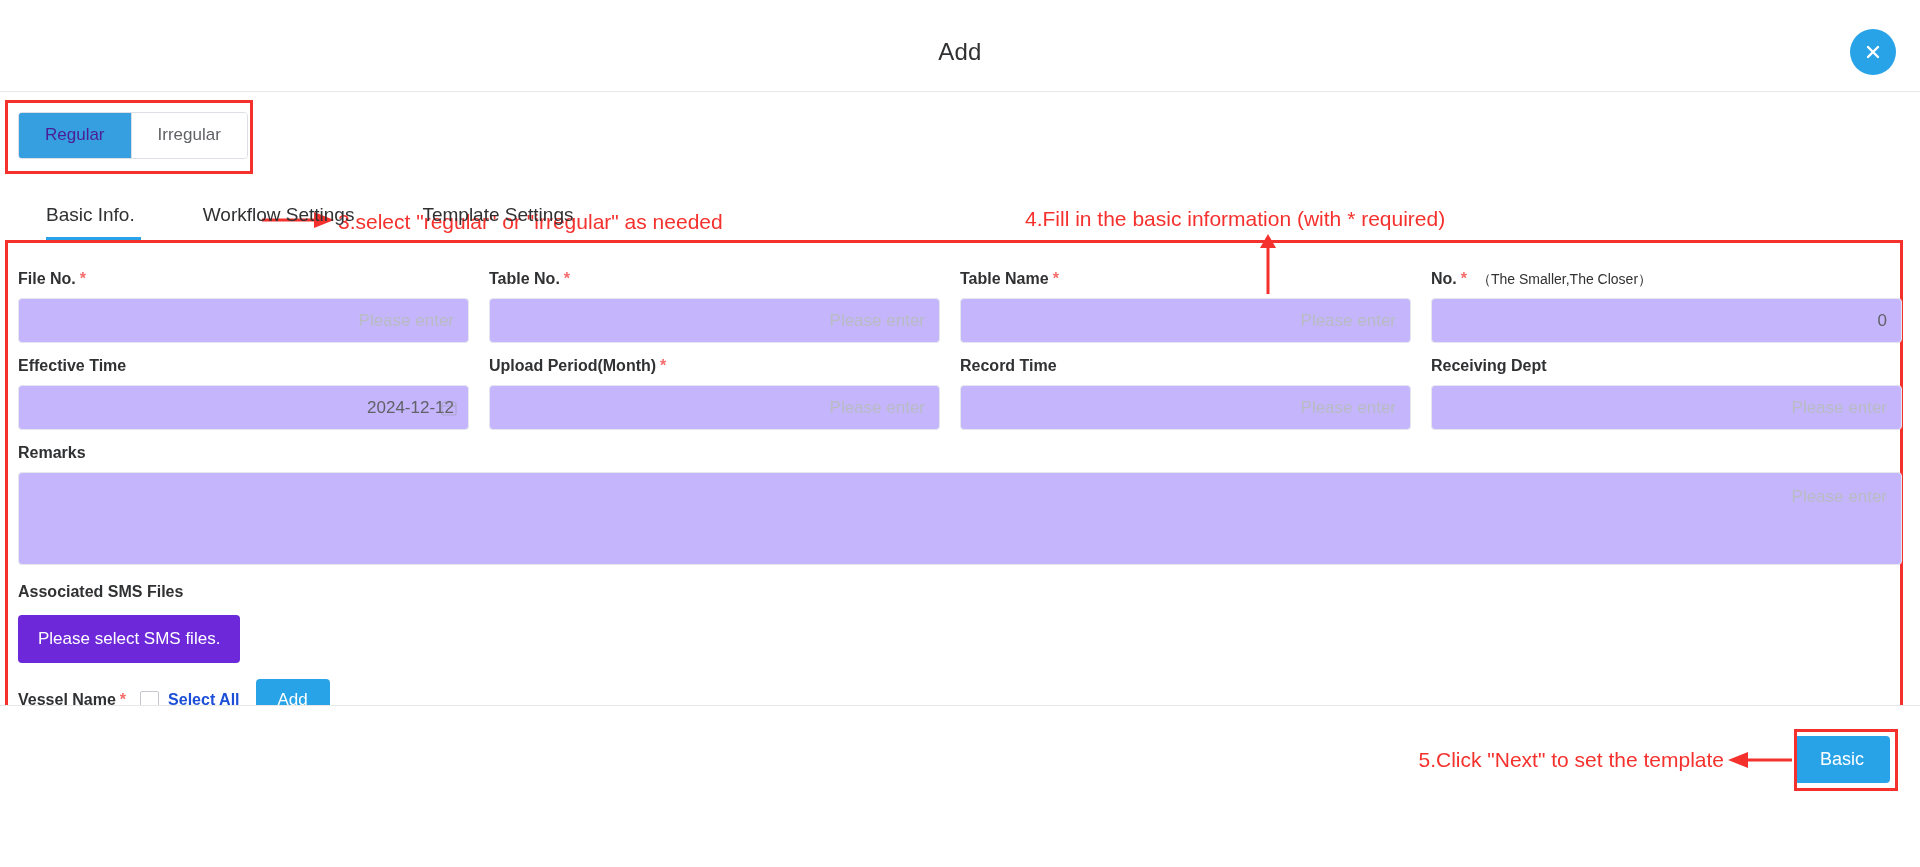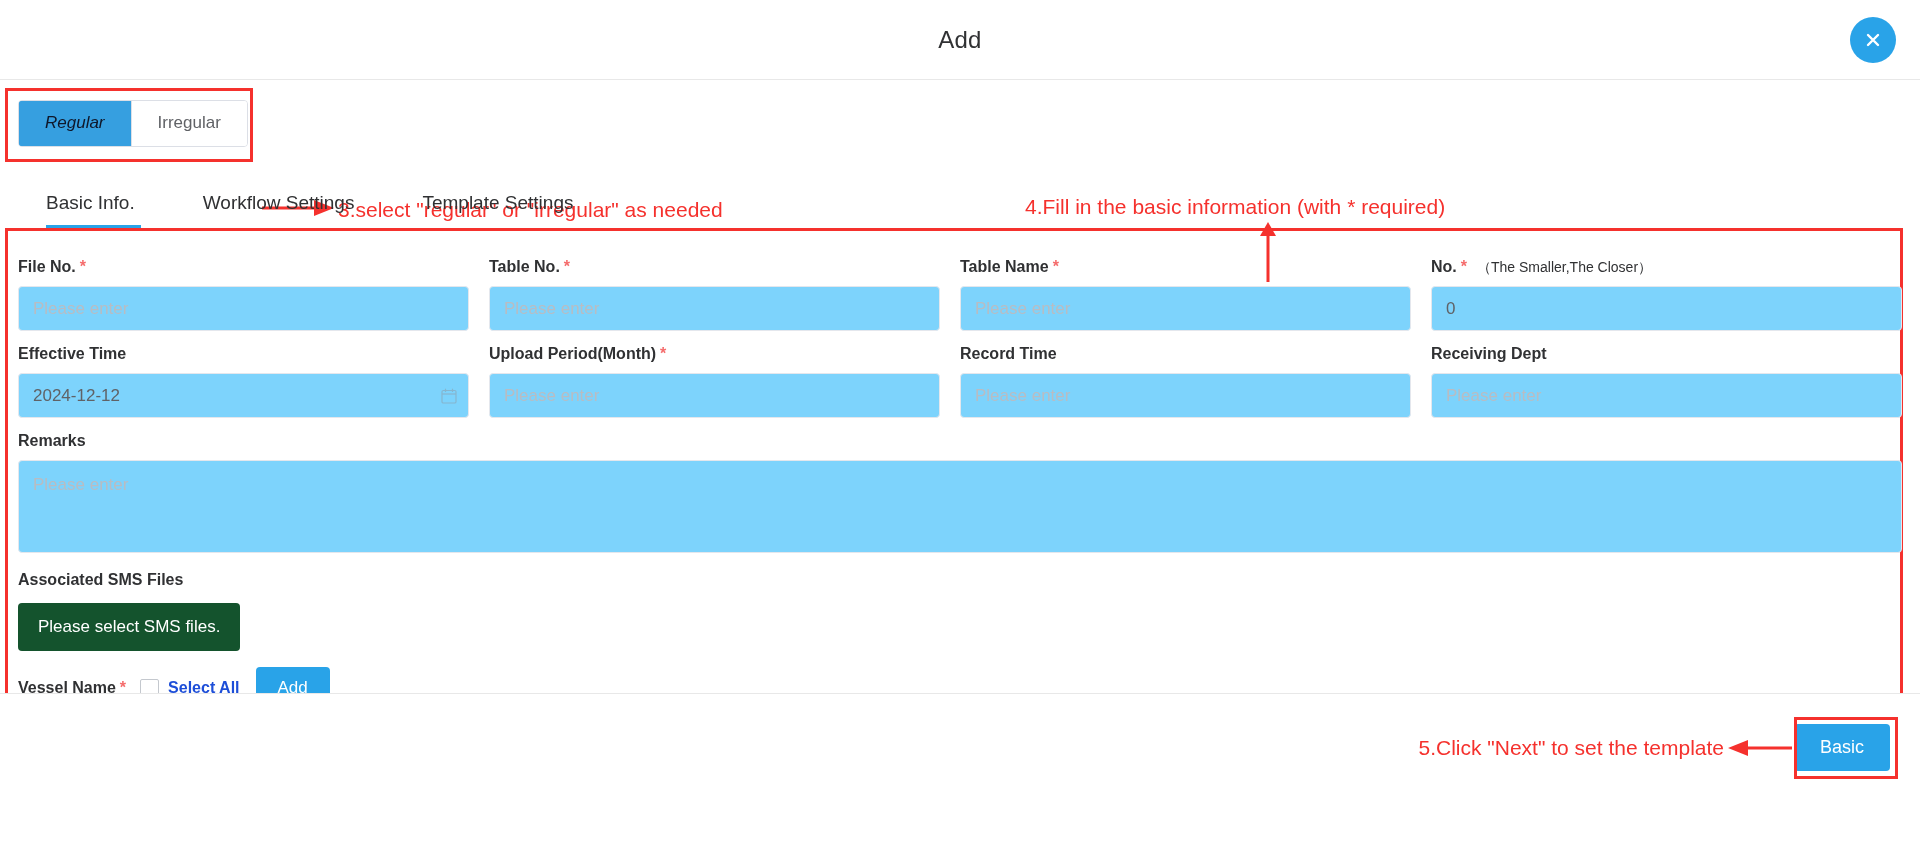--- a/index.html
+++ b/index.html
@@ -10,20 +10,21 @@
     font-family: "Liberation Sans", sans-serif;
     overflow: hidden;
   }
   .modal {
     position: relative;
     width: 1920px;
     height: 801px;
     background: #fff;
     display: flex;
     flex-direction: column;
+    margin-top: 12px;
   }
 
   
   .modal-header {
     position: relative;
     height: 80px;
     flex: 0 0 80px;
     border-bottom: 1px solid #e8e8e8;
     display: flex;
     align-items: center;
@@ -79,23 +80,22 @@
     cursor: pointer;
     background: #fff;
     color: #606266;
     border: none;
     font-family: "Liberation Sans", sans-serif;
     line-height: 1.1;
     white-space: nowrap;
   }
   .seg-btn.active {
     background: #369fe0;
-    color: #0f172a;
+    color: #4c1d95;
     box-shadow: -1px 0 0 0 #369fe0;
-    font-style: italic;
   }
   .seg-btn + .seg-btn { border-left: 1px solid #dcdfe6; }
 
   
   .ann-box-seg {
     position: absolute;
     left: 5px;
     top: 8px;
     width: 248px;
     height: 74px;
@@ -185,22 +185,23 @@
 
   .inp {
     width: 100%;
     height: 45px;
     border: 1px solid #e4e7ed;
     border-radius: 4px;
     padding: 0 14px;
     font-size: 17px;
     color: #606266;
     font-family: "Liberation Sans", sans-serif;
-    background: #7dd3fc;
+    background: #c4b5fd;
     outline: none;
+    text-align: right;
   }
   .inp::placeholder { color: #b9bcc2; }
   .inp-wrap { position: relative; }
   .cal-icon {
     position: absolute;
     right: 12px;
     top: 50%;
     transform: translateY(-50%);
     width: 16px;
     height: 16px;
@@ -209,21 +210,21 @@
 
   textarea.inp {
     height: 93px;
     padding: 12px 14px;
     resize: none;
     line-height: 1.4;
   }
 
   .sms-btn {
     margin-top: 4px;
-    background: #14532d;
+    background: #6d28d9;
     border: none;
     color: #fff;
     font-size: 17px;
     padding: 14px 20px;
     border-radius: 4px;
     cursor: pointer;
     font-family: "Liberation Sans", sans-serif;
   }
 
   .vessel-row {

